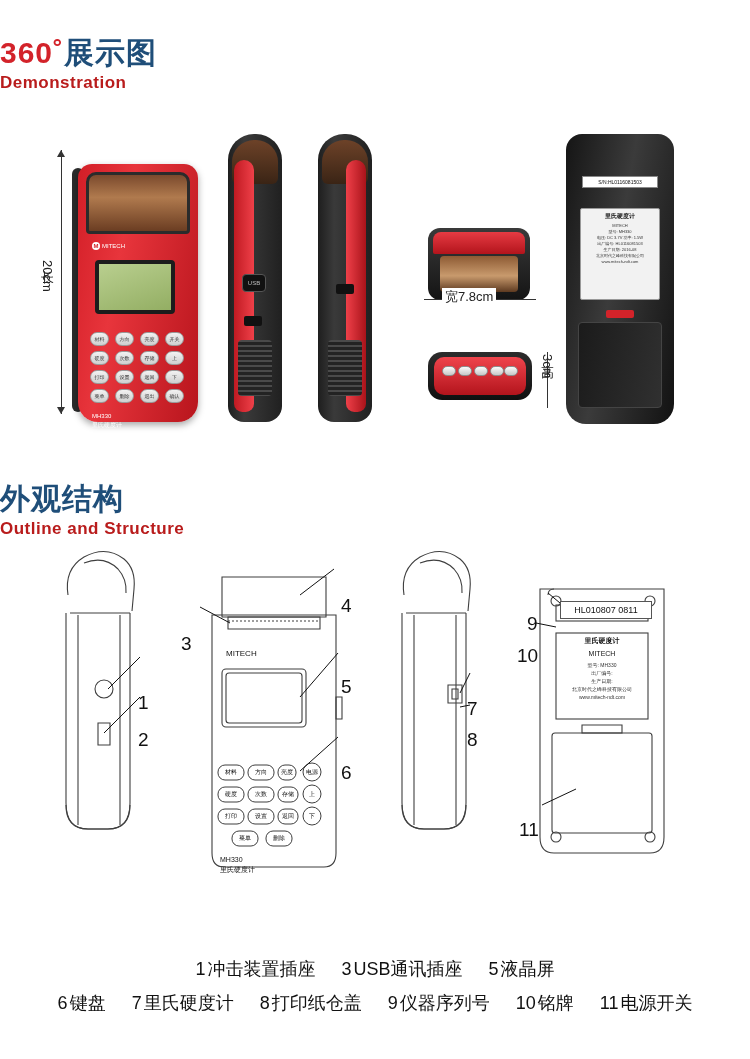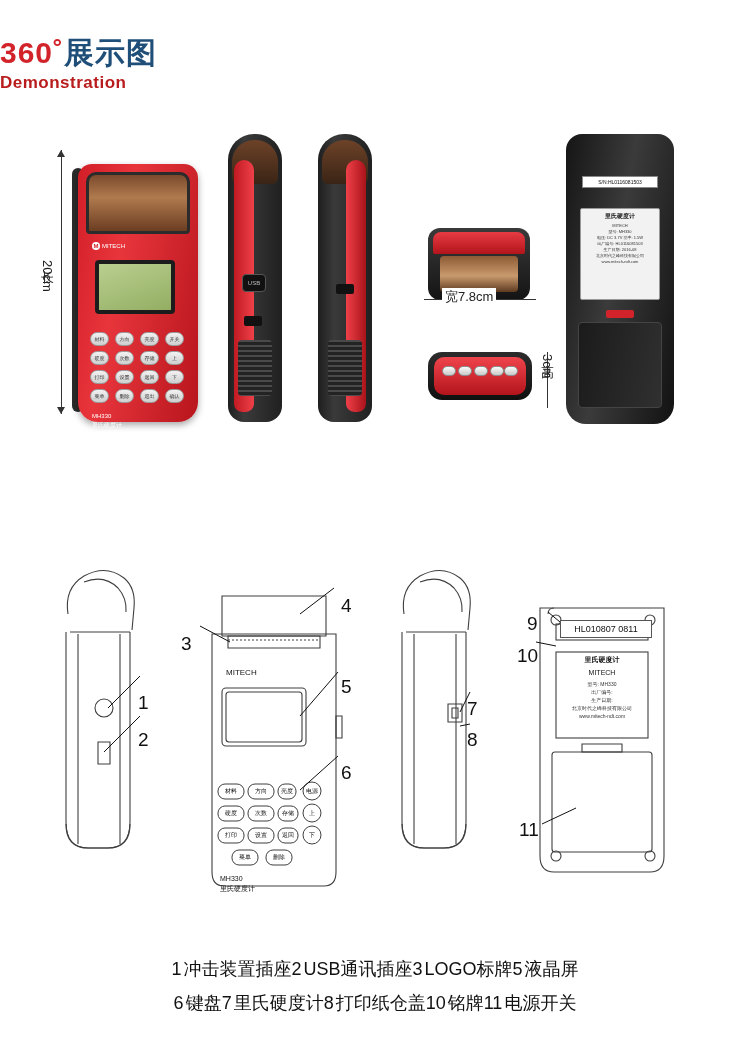--- a/index.html
+++ b/index.html
@@ -178,37 +178,37 @@
     position:absolute;left:12px;top:188px;width:84px;height:86px;
     border:1px solid #444;border-radius:4px;box-sizing:border-box;
     background:linear-gradient(100deg,#1b1b1b,#303030);
   }
   #photo-back .latch{
     position:absolute;left:40px;top:176px;width:28px;height:8px;background:#d3232a;border-radius:2px;
   }
 
   
   .ln-svg{position:absolute;left:0;top:0;}
-  #outline-wrap{position:absolute;left:0;top:556px;width:750px;height:360px;}
+  #outline-wrap{position:absolute;left:0;top:537px;width:750px;height:360px;}
 
   .callout{
     position:absolute;font-size:19px;color:#111;font-weight:normal;
   }
   .serial-box{
     position:absolute;border:1px solid #555;font-size:9px;color:#111;
     text-align:center;background:#fff;
   }
 
   
   #legend{
     position:absolute;left:0;top:952px;width:750px;
     font-size:18px;color:#111;
   }
   #legend .row{
-    display:flex;justify-content:center;line-height:1.9;white-space:nowrap;
+    display:flex;justify-content:center;gap:26px;line-height:1.9;white-space:nowrap;
   }
   #legend .item{display:inline-block;}
   #legend .num{margin-right:2px;}
 </style>
 </head>
 <body>
 
 <div class="page">
 
   <div class="sec-head" id="head1">
@@ -311,20 +311,24 @@
       <div class="pl">电压: DC 3.7V  功率: 1.5W</div>
       <div class="pl">出厂编号: HL0116081503</div>
       <div class="pl">生产日期: 2016-08</div>
       <div class="pl">北京时代之峰科技有限公司</div>
       <div class="pl">www.mitech-ndt.com</div>
     </div>
     <div class="latch"></div>
     <div class="battcover"></div>
   </div>
 
+  <div class="sec-head" id="head2">
+    <div class="sec-title">外观结构</div>
+    <div class="sec-sub">Outline and Structure</div>
+  </div>
 
   <div id="outline-wrap">
     <svg class="ln-svg" width="750" height="360" viewBox="0 0 750 360">
       <g fill="none" stroke="#3f3f3f" stroke-width="1.1">
 
         <path d="M68,58 q-4,-26 16,-38 q22,-12 40,2 q12,10 10,30 l-2,22"></path>
         <path d="M84,26 q20,-8 34,6 q9,10 8,24"></path>
         <path d="M66,76 l0,190 q0,26 22,26 l20,0 q22,0 22,-26 l0,-190"></path>
         <path d="M70,76 l60,0"></path>
         <path d="M78,78 l0,210" stroke-dasharray="0"></path>
@@ -439,26 +443,26 @@
   <div class="callout" style="left:341px;top:762px;">6</div>
   <div class="callout" style="left:467px;top:698px;">7</div>
   <div class="callout" style="left:467px;top:729px;">8</div>
   <div class="callout" style="left:527px;top:613px;">9</div>
   <div class="callout" style="left:517px;top:645px;">10</div>
   <div class="callout" style="left:519px;top:819px;">11</div>
 
   <div id="legend">
     <div class="row">
       <span class="item"><span class="num">1</span><span>冲击装置插座</span></span>
-      <span class="item"><span class="num">2</span><span>USB通讯插座</span></span>
-      <span class="item"><span class="num">3</span><span>LOGO标牌</span></span>
+      <span class="item"><span class="num">3</span><span>USB通讯插座</span></span>
       <span class="item"><span class="num">5</span><span>液晶屏</span></span>
     </div>
     <div class="row">
       <span class="item"><span class="num">6</span><span>键盘</span></span>
       <span class="item"><span class="num">7</span><span>里氏硬度计</span></span>
       <span class="item"><span class="num">8</span><span>打印纸仓盖</span></span>
+      <span class="item"><span class="num">9</span><span>仪器序列号</span></span>
       <span class="item"><span class="num">10</span><span>铭牌</span></span>
       <span class="item"><span class="num">11</span><span>电源开关</span></span>
     </div>
   </div>
 
 </div>
 
 </body></html>

